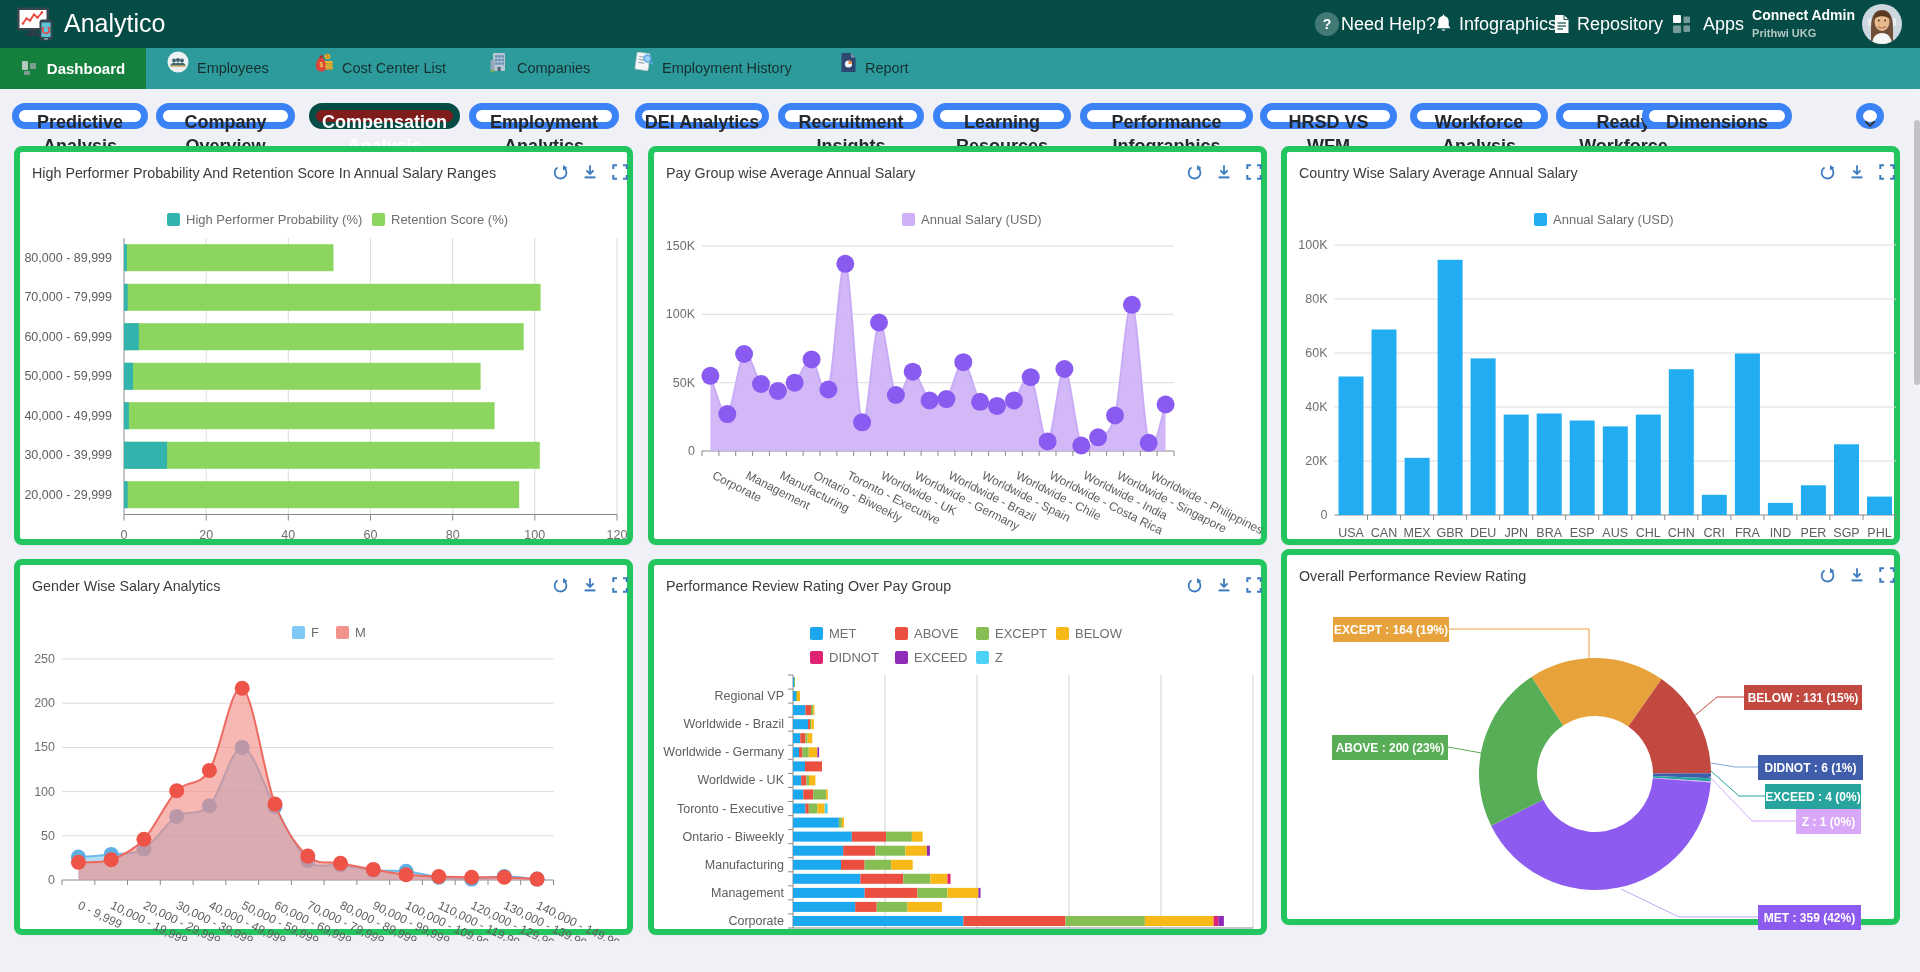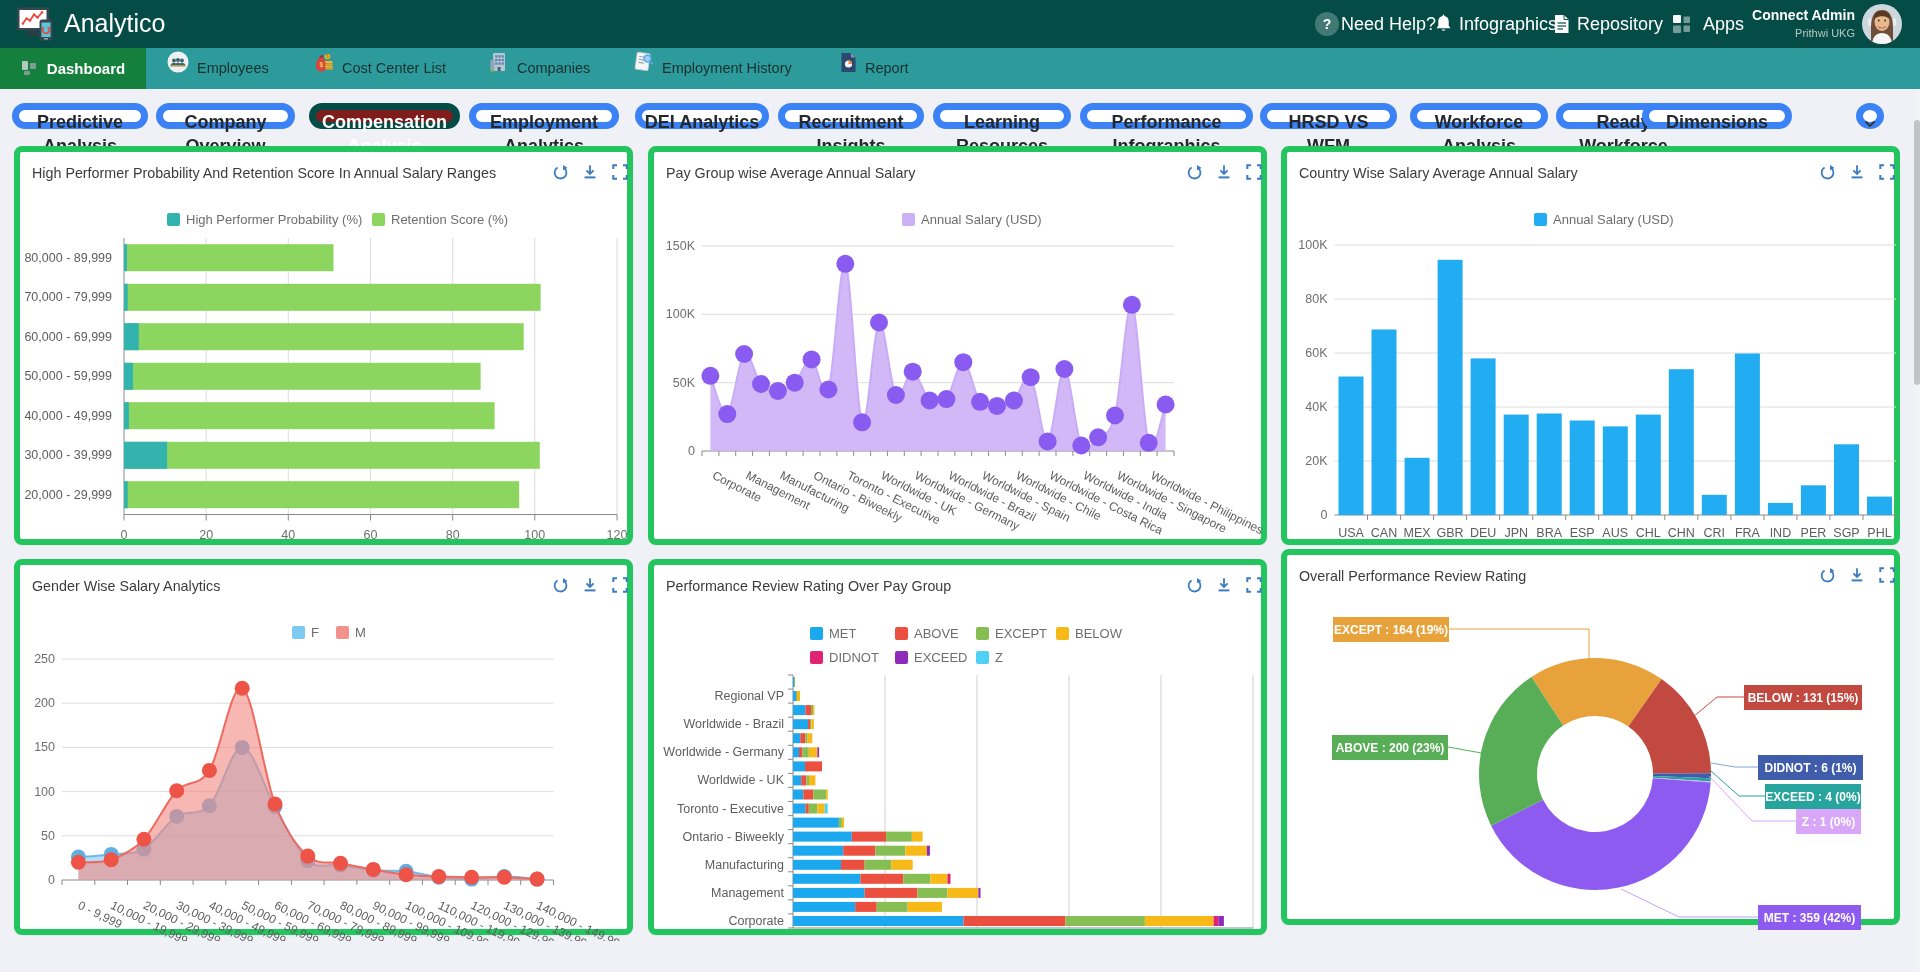--- a/index.html
+++ b/index.html
@@ -51,21 +51,21 @@
         <line x1="4.5" y1="15" x2="10" y2="15" stroke="#0D4E48" stroke-width="1.2"></line>
       </svg></div>
   <div class="hitem" style="left:1577px">Repository</div>
   <div style="position:absolute;left:1673px;top:15px"><svg width="18" height="18" viewBox="0 0 18 18">
         <rect x="0" y="0" width="8" height="8" rx="1" fill="#fff"></rect>
         <rect x="10.5" y="1.5" width="6.5" height="6.5" rx="1" fill="#fff" opacity="0.45"></rect>
         <rect x="0" y="10.5" width="8" height="7.5" rx="1" fill="#fff" opacity="0.45"></rect>
         <rect x="10.5" y="10.5" width="6.5" height="6.5" rx="1" fill="#fff" opacity="0.45"></rect>
       </svg></div>
   <div class="hitem" style="left:1703px">Apps</div>
-  <div style="position:absolute;right:65px;top:7px;text-align:right;color:#fff;font-size:14px;font-weight:bold;line-height:17px">Connect Admin<br><span style="font-size:11px;font-weight:normal;color:#b6c8c5">Prithwi UKG</span></div>
+  <div style="position:absolute;right:65px;top:7px;color:#fff;font-size:14px;font-weight:bold;line-height:17px">Connect Admin<br><span style="font-size:11px;font-weight:bold;color:#b6c8c5">Prithwi UKG</span></div>
   <div style="position:absolute;left:1862px;top:4px"><svg width="40" height="40" viewBox="0 0 40 40">
         <defs>
           <clipPath id="av">
             <circle cx="20" cy="20" r="20"></circle>
           </clipPath>
         </defs>
         <g clip-path="url(#av)">
           <rect width="40" height="40" fill="#cdd8de"></rect>
           <path d="M9 42 L9 24 C9 10 14 6 20 6 C26 6 31 10 31 24 L31 42 Z" fill="#6f4e37"></path>
           <ellipse cx="20" cy="18" rx="7.5" ry="9" fill="#e9b98e"></ellipse>

